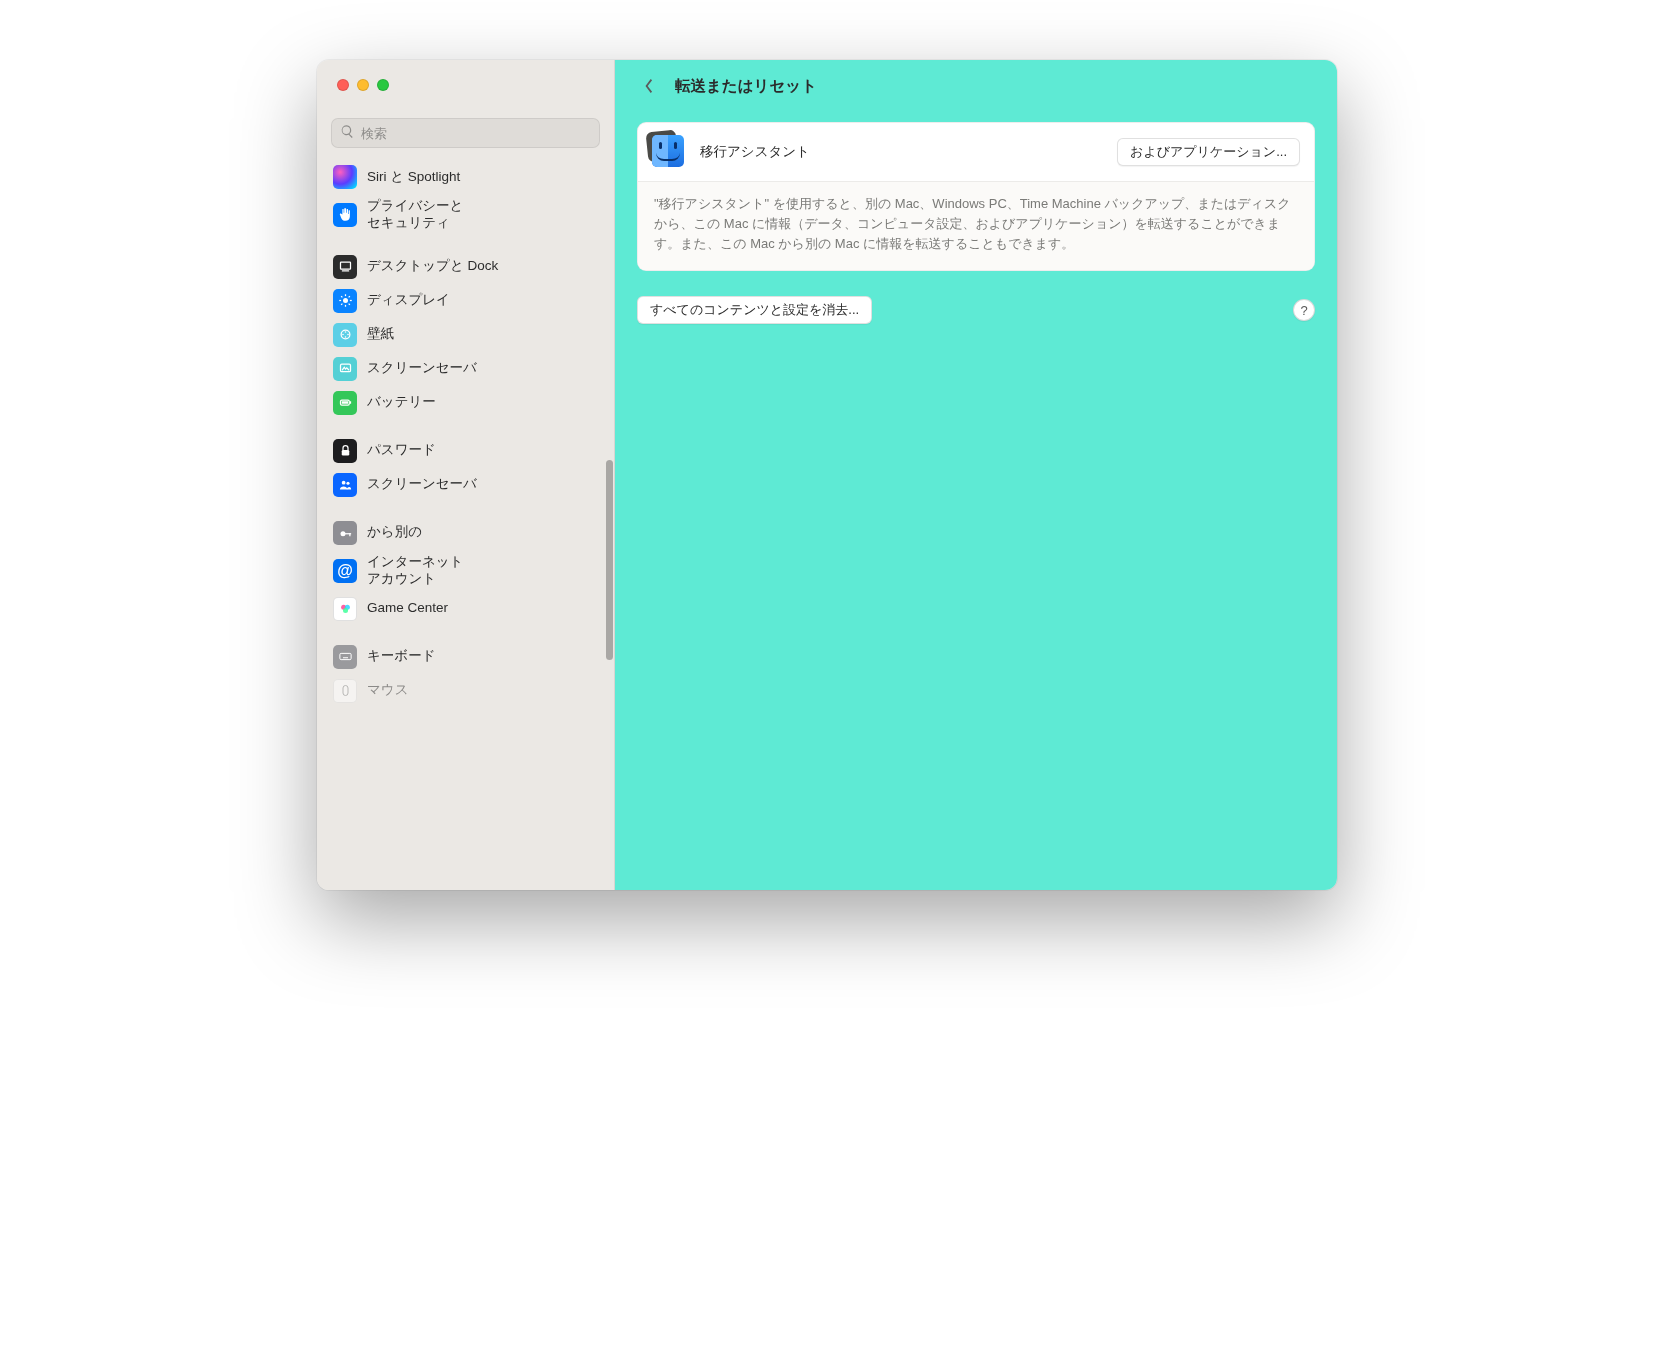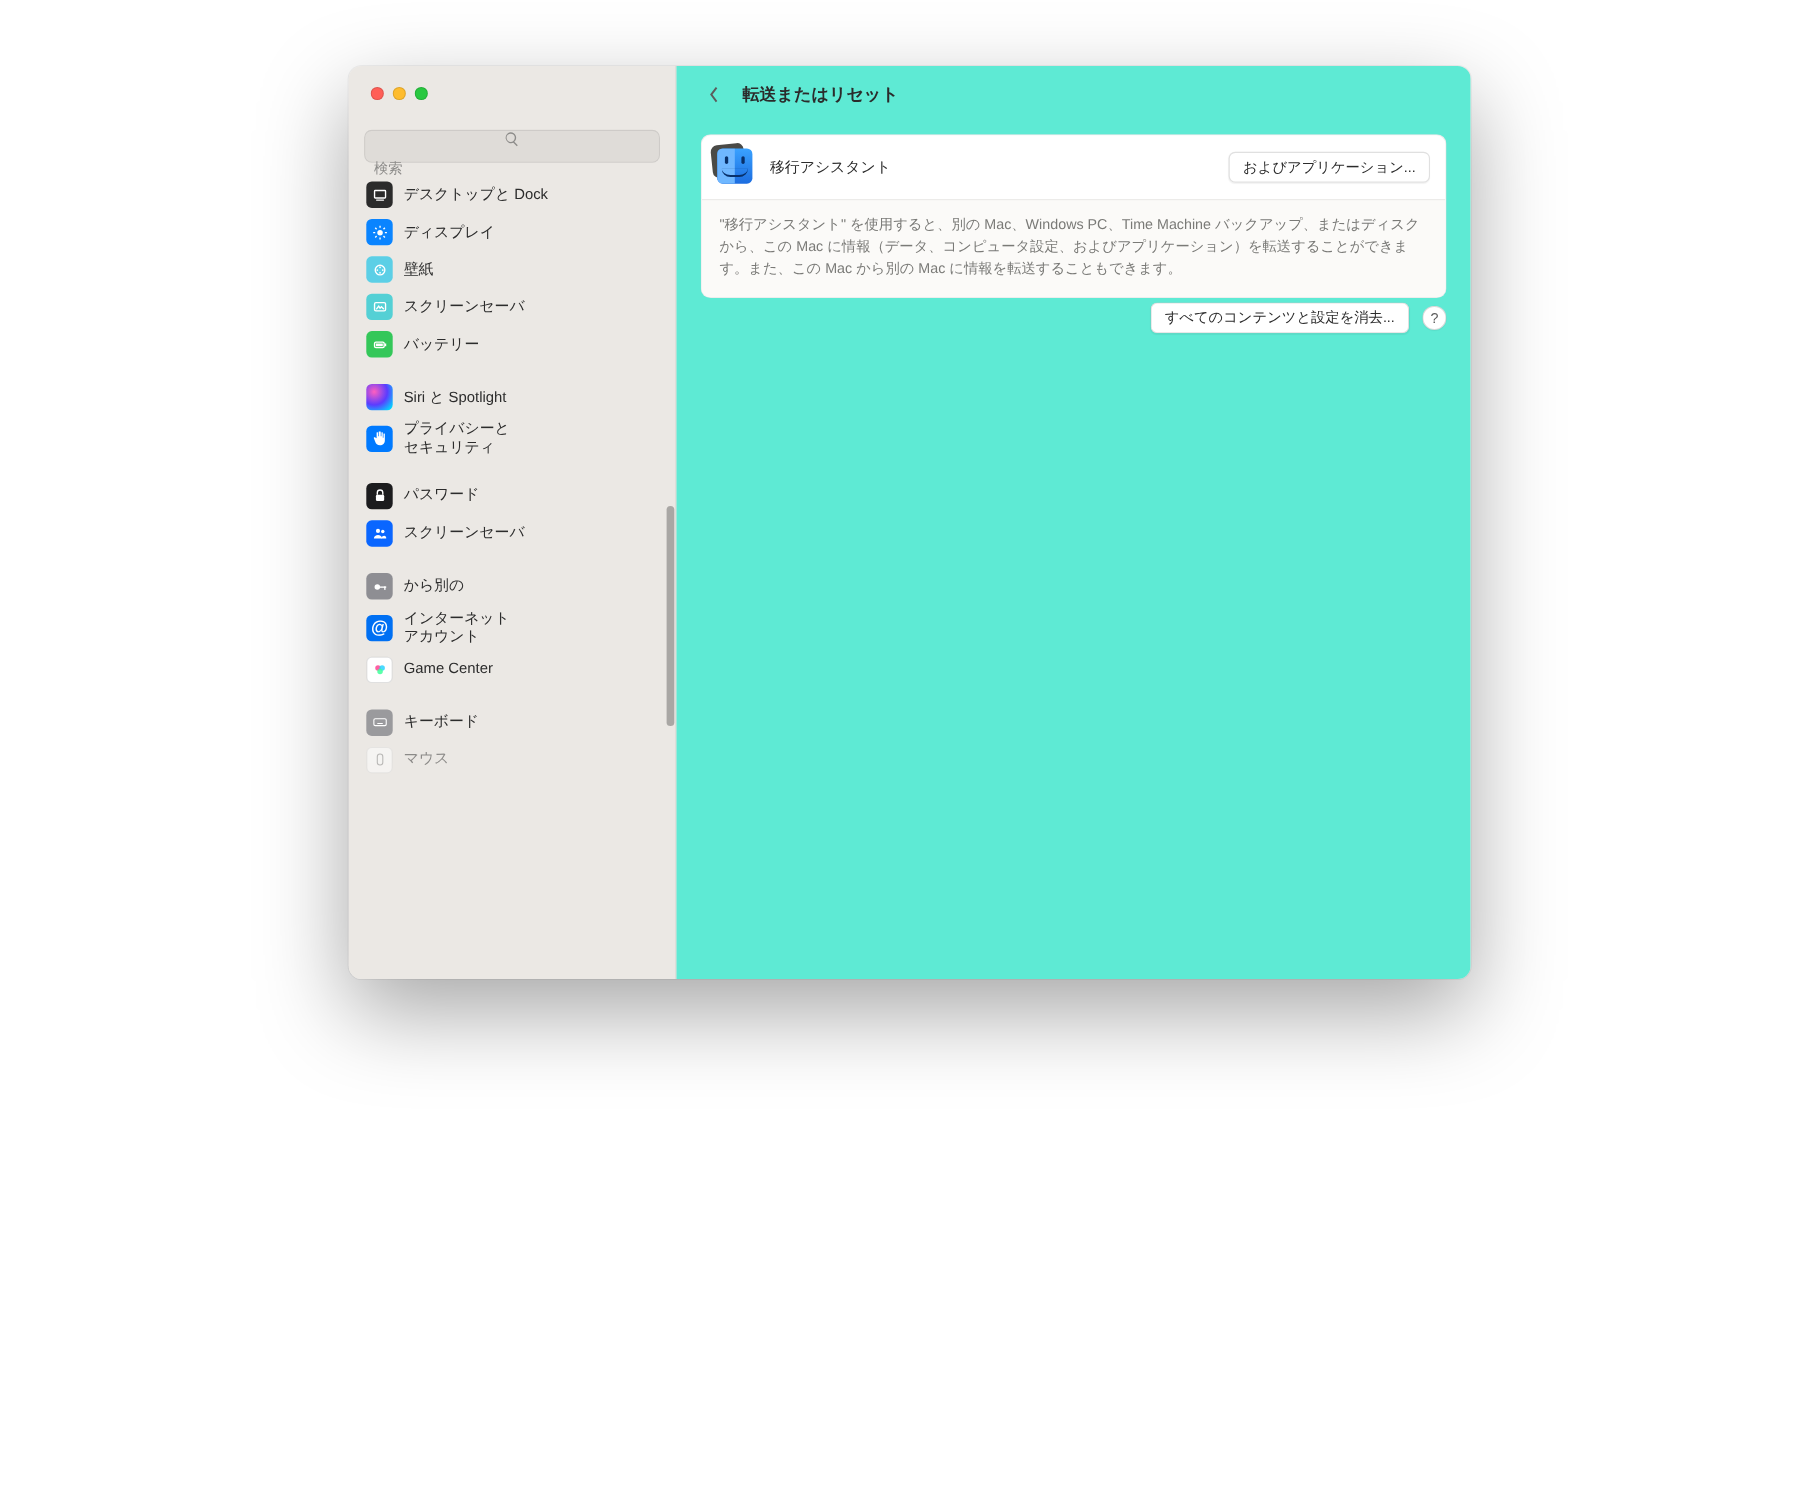--- a/index.html
+++ b/index.html
@@ -42,21 +42,20 @@
 .search-wrap { padding: 8px 14px 12px 14px; }
 .search {
   display: flex;
   align-items: center;
   background: rgba(0,0,0,0.05);
   border: 1px solid rgba(0,0,0,0.08);
   border-radius: 7px;
   height: 30px;
   padding: 0 8px;
   gap: 6px;
-  flex-direction: column;
 }
 .search svg { width: 15px; height: 15px; fill: #8d8c8a; }
 .search input {
   border: none; background: transparent; outline: none;
   font-size: 13px; color: #4a4a4a; width: 100%;
 }
 .search input::placeholder { color: #8d8c8a; }
 
 .nav {
   flex: 1;
@@ -179,24 +178,24 @@
   padding: 12px 16px 16px 16px;
   border-top: 1px solid rgba(0,0,0,0.06);
   font-size: 13px;
   color: #7a7a77;
   line-height: 1.55;
   background:#fbfaf8;
 }
 
 .footer-row {
   display: flex;
-  justify-content: flex-end;
+  justify-content: space-between;
   align-items: center;
   gap: 12px;
-  margin-top: 4px;
+  margin-top: 25px;
 }
 .help-btn {
   width: 22px; height: 22px;
   border-radius: 50%;
   border: 1px solid rgba(0,0,0,0.15);
   background: #fff;
   display: flex; align-items: center; justify-content: center;
   font-size: 13px; color: #5a5a5a;
   box-shadow: 0 1px 1px rgba(0,0,0,0.05);
   cursor: default;
@@ -244,20 +243,36 @@
             </svg>
         </span>
         <input type="text" placeholder="検索" style="">
       </div>
     </div>
 
     <div class="nav">
 
       <div class="nav-group">
         <div class="nav-item">
+          <div class="nav-icon bg-gr-siri"></div>
+          <div class="nav-label">Siri と Spotlight</div>
+        </div>
+        <div class="nav-item">
+          <div class="nav-icon bg-blue ic">
+            <svg viewBox="0 0 24 24" fill="#fff">
+                <path d="M12 2c1 0 1 1 1 1v6h1V4s0-1 1-1 1 1 1 1v7h1V6s0-1 1-1 1 1 1 1v9c0 4-3 7-7 7s-6-2-7-5l-2-5c-.4-1 .4-2 1.5-1.6L7 12V4s0-1 1-1 1 1 1 1v5h1V3s0-1 1-1z"></path>
+              </svg>
+          </div>
+          <div class="nav-label" style="white-space:pre-line">プライバシーと
+セキュリティ</div>
+        </div>
+      </div>
+
+      <div class="nav-group">
+        <div class="nav-item">
           <div class="nav-icon bg-black ic">
             <svg viewBox="0 0 24 24" fill="none" stroke="#fff" stroke-width="2">
                 <rect x="4" y="5" width="16" height="11" rx="1"></rect>
                 <rect x="6" y="18" width="12" height="2" rx="1" fill="#fff" stroke="none"></rect>
               </svg>
           </div>
           <div class="nav-label">デスクトップと Dock</div>
         </div>
         <div class="nav-item">
           <div class="nav-icon bg-lblue ic">
@@ -300,36 +315,20 @@
         </div>
         <div class="nav-item">
           <div class="nav-icon bg-green ic">
             <svg viewBox="0 0 24 24" fill="none" stroke="#fff" stroke-width="2">
                 <rect x="4" y="8" width="14" height="8" rx="2"></rect>
                 <rect x="19" y="10" width="2" height="4" fill="#fff" stroke="none"></rect>
                 <rect x="6" y="10" width="10" height="4" fill="#fff" stroke="none"></rect>
               </svg>
           </div>
           <div class="nav-label">バッテリー</div>
-        </div>
-      </div>
-
-      <div class="nav-group">
-        <div class="nav-item">
-          <div class="nav-icon bg-gr-siri"></div>
-          <div class="nav-label">Siri と Spotlight</div>
-        </div>
-        <div class="nav-item">
-          <div class="nav-icon bg-blue ic">
-            <svg viewBox="0 0 24 24" fill="#fff">
-                <path d="M12 2c1 0 1 1 1 1v6h1V4s0-1 1-1 1 1 1 1v7h1V6s0-1 1-1 1 1 1 1v9c0 4-3 7-7 7s-6-2-7-5l-2-5c-.4-1 .4-2 1.5-1.6L7 12V4s0-1 1-1 1 1 1 1v5h1V3s0-1 1-1z"></path>
-              </svg>
-          </div>
-          <div class="nav-label" style="white-space:pre-line">プライバシーと
-セキュリティ</div>
         </div>
       </div>
 
       <div class="nav-group">
         <div class="nav-item">
           <div class="nav-icon bg-blk2 ic">
             <svg viewBox="0 0 24 24" fill="#fff">
                 <rect x="6" y="11" width="12" height="9" rx="2"></rect>
                 <path d="M8 11V8a4 4 0 018 0v3" fill="none" stroke="#fff" stroke-width="2"></path>
               </svg>

